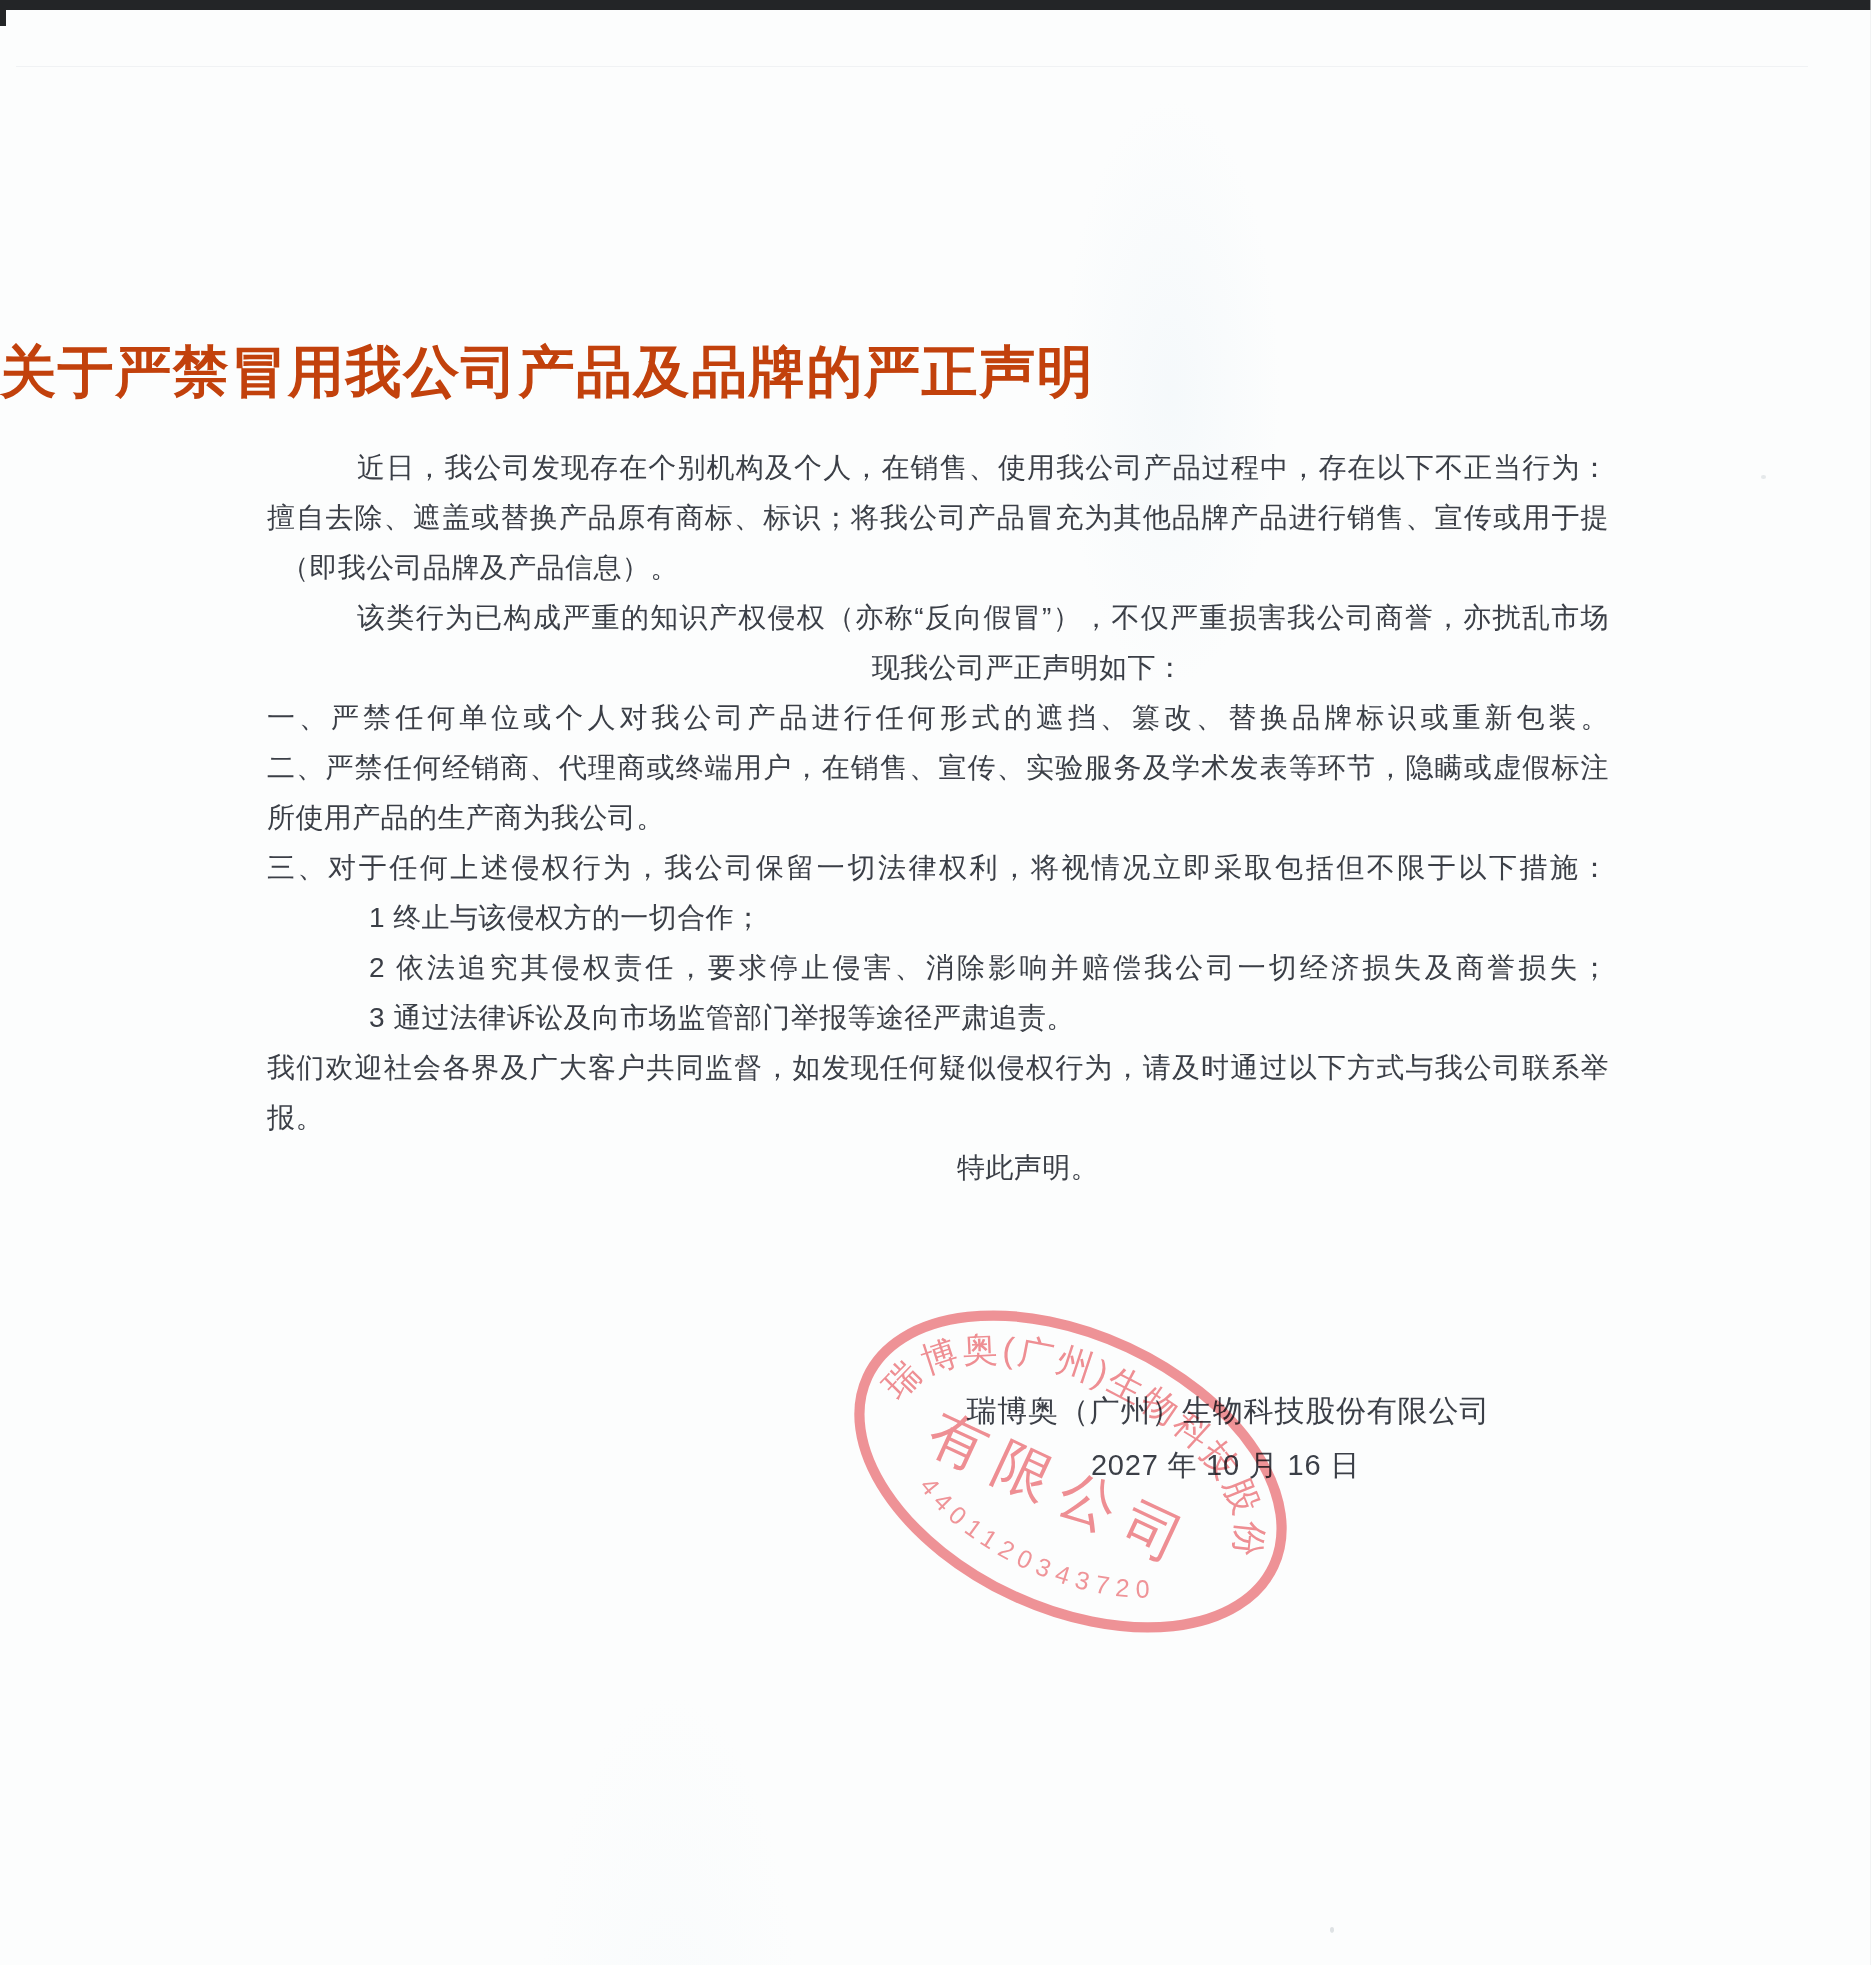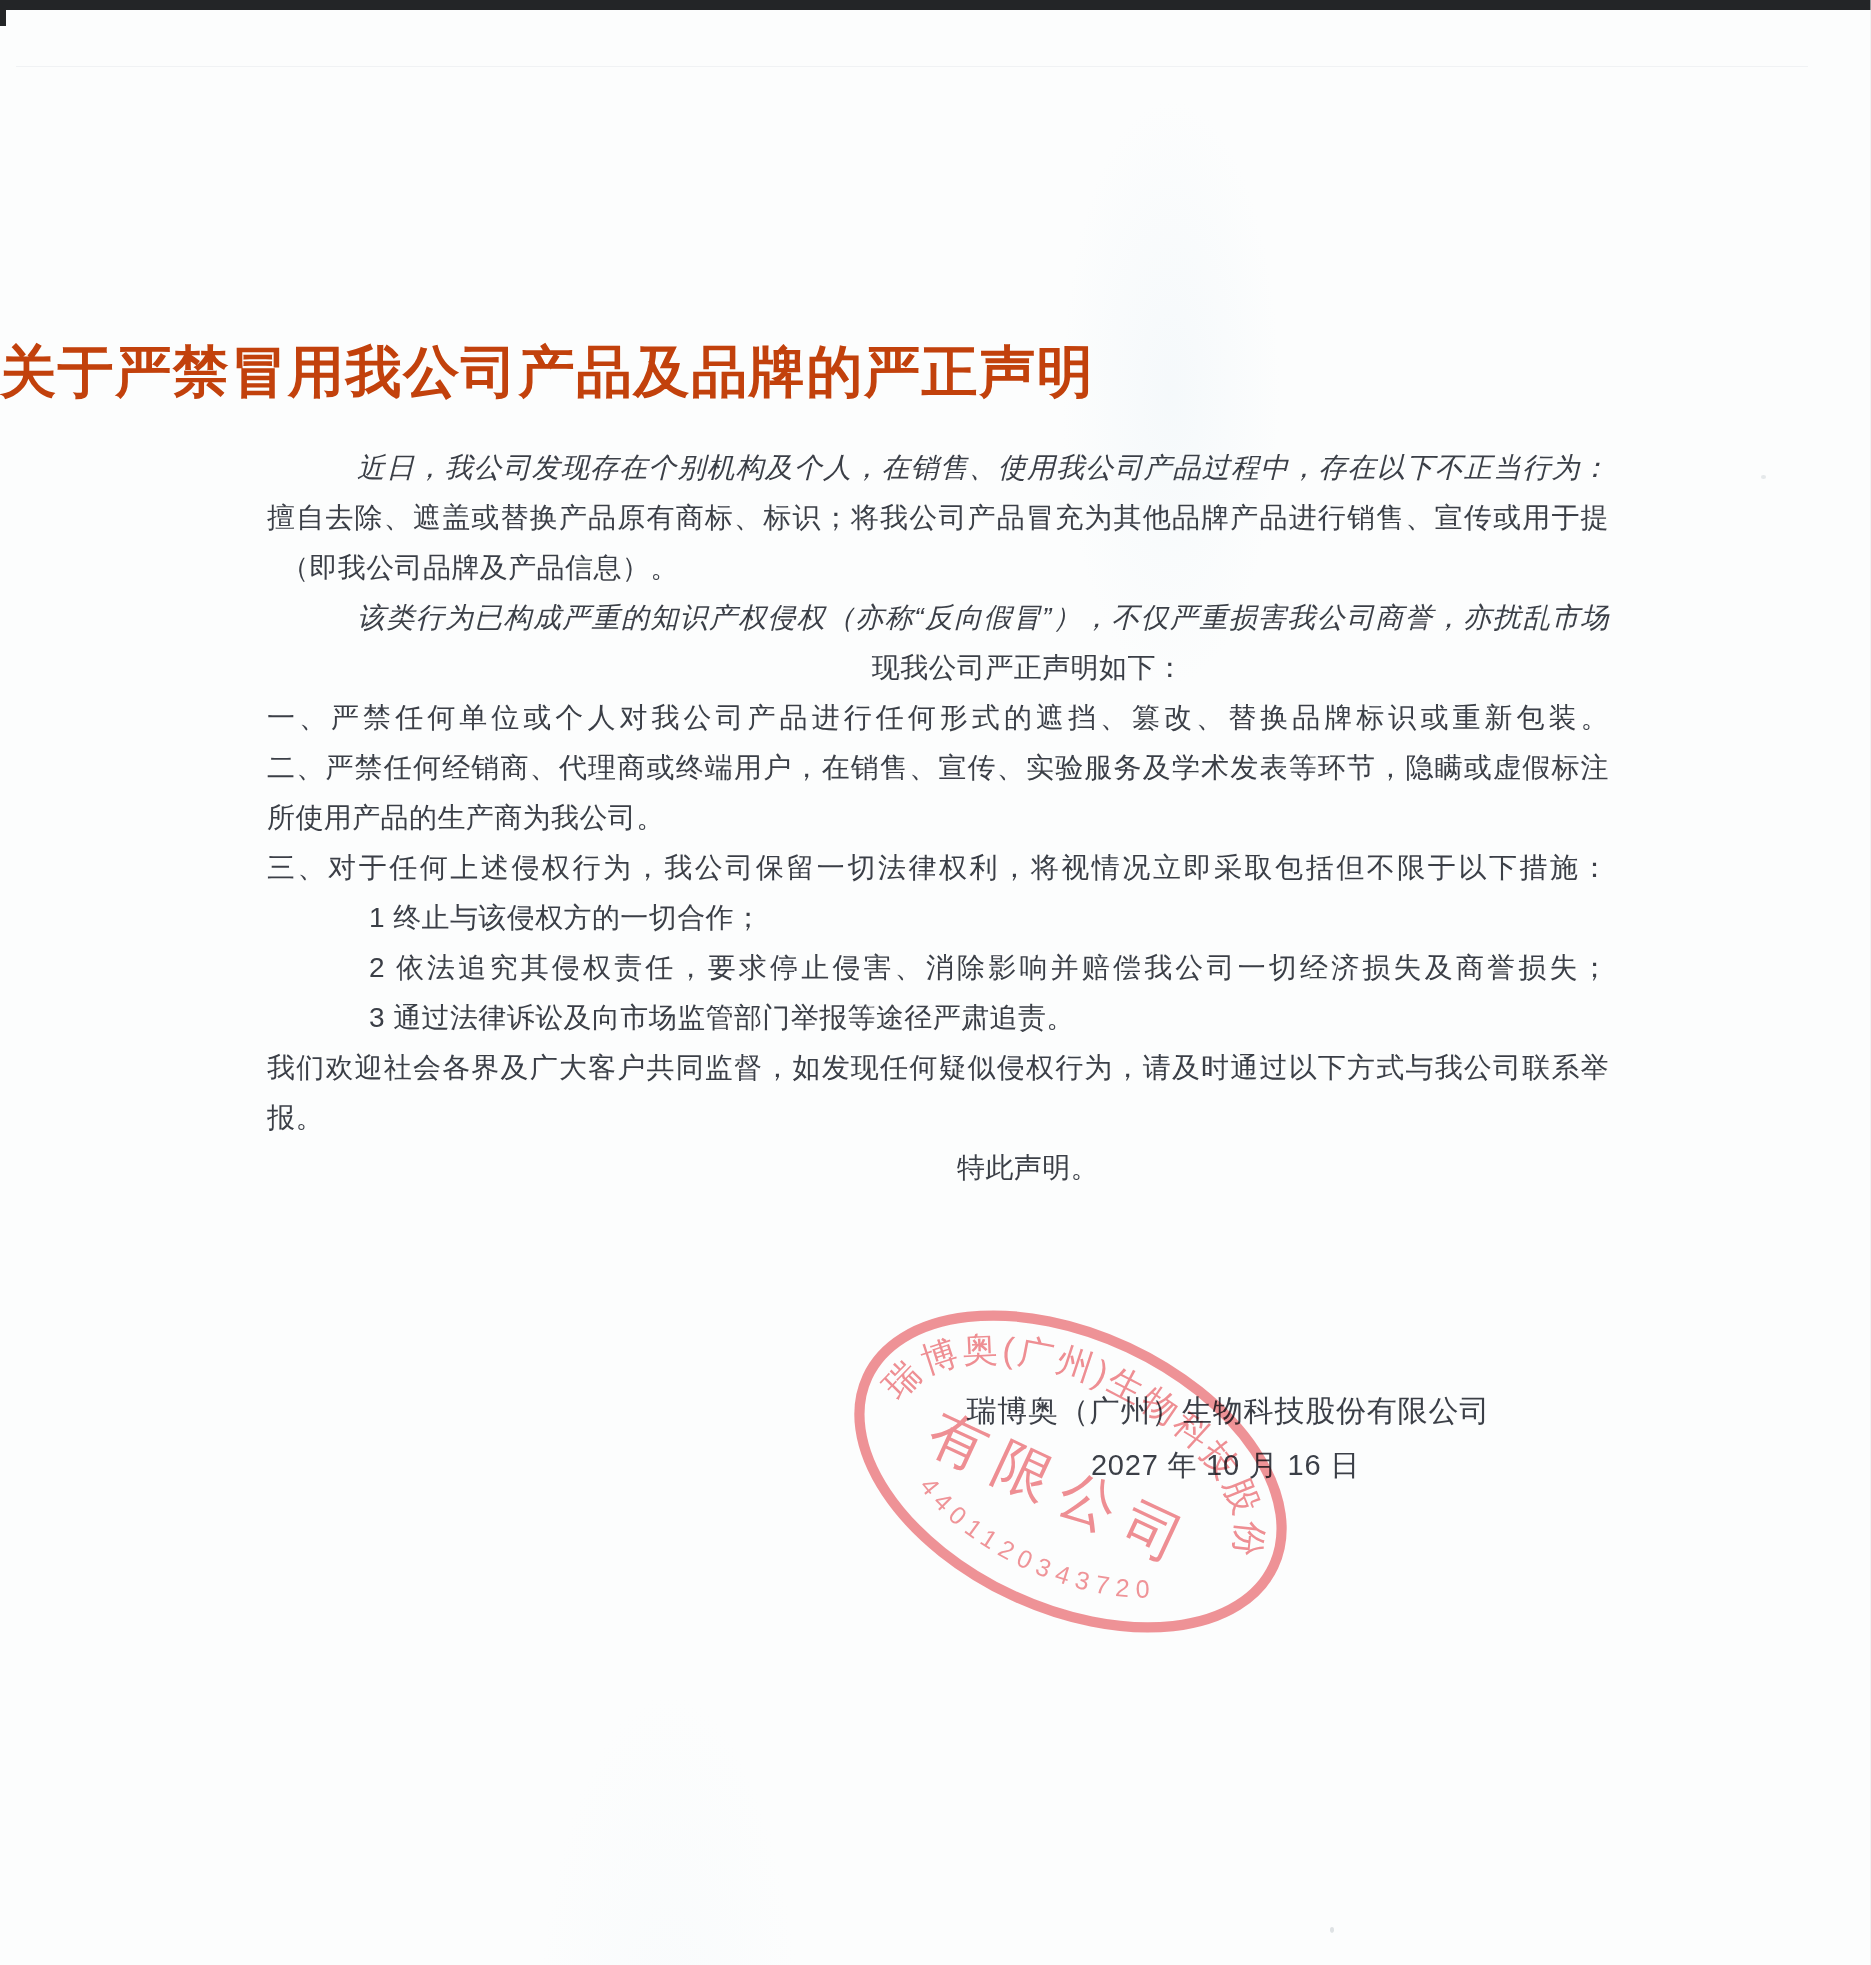--- a/index.html
+++ b/index.html
@@ -29,21 +29,21 @@
     color:#c2410c;
   }
   .doc-body{
     position:absolute;left:267px;top:443px;width:1342px;
     font-size:28px;line-height:50px;color:#3b3f47;
     letter-spacing:0.4px;
   }
   .line{width:100%;white-space:nowrap;}
   .line.fill{white-space:normal;text-align:justify;text-align-last:justify;}
   .role-para-start{padding-left:90px;text-align:center;}
-  .role-para-start.fill{padding-left:90px;box-sizing:border-box;font-style:italic;}
+  .role-para-start.fill{padding-left:90px;box-sizing:border-box;}
   .role-paren{padding-left:14px;}
   .role-item{padding-left:102px;box-sizing:border-box;}
   .line.fill{box-sizing:border-box;}
 
   .sig-company{
     position:absolute;top:1391px;right:382px;
     font-size:30px;color:#3b3f47;white-space:nowrap;letter-spacing:0.8px;
   }
   .sig-date{
     position:absolute;top:1446px;right:512px;

